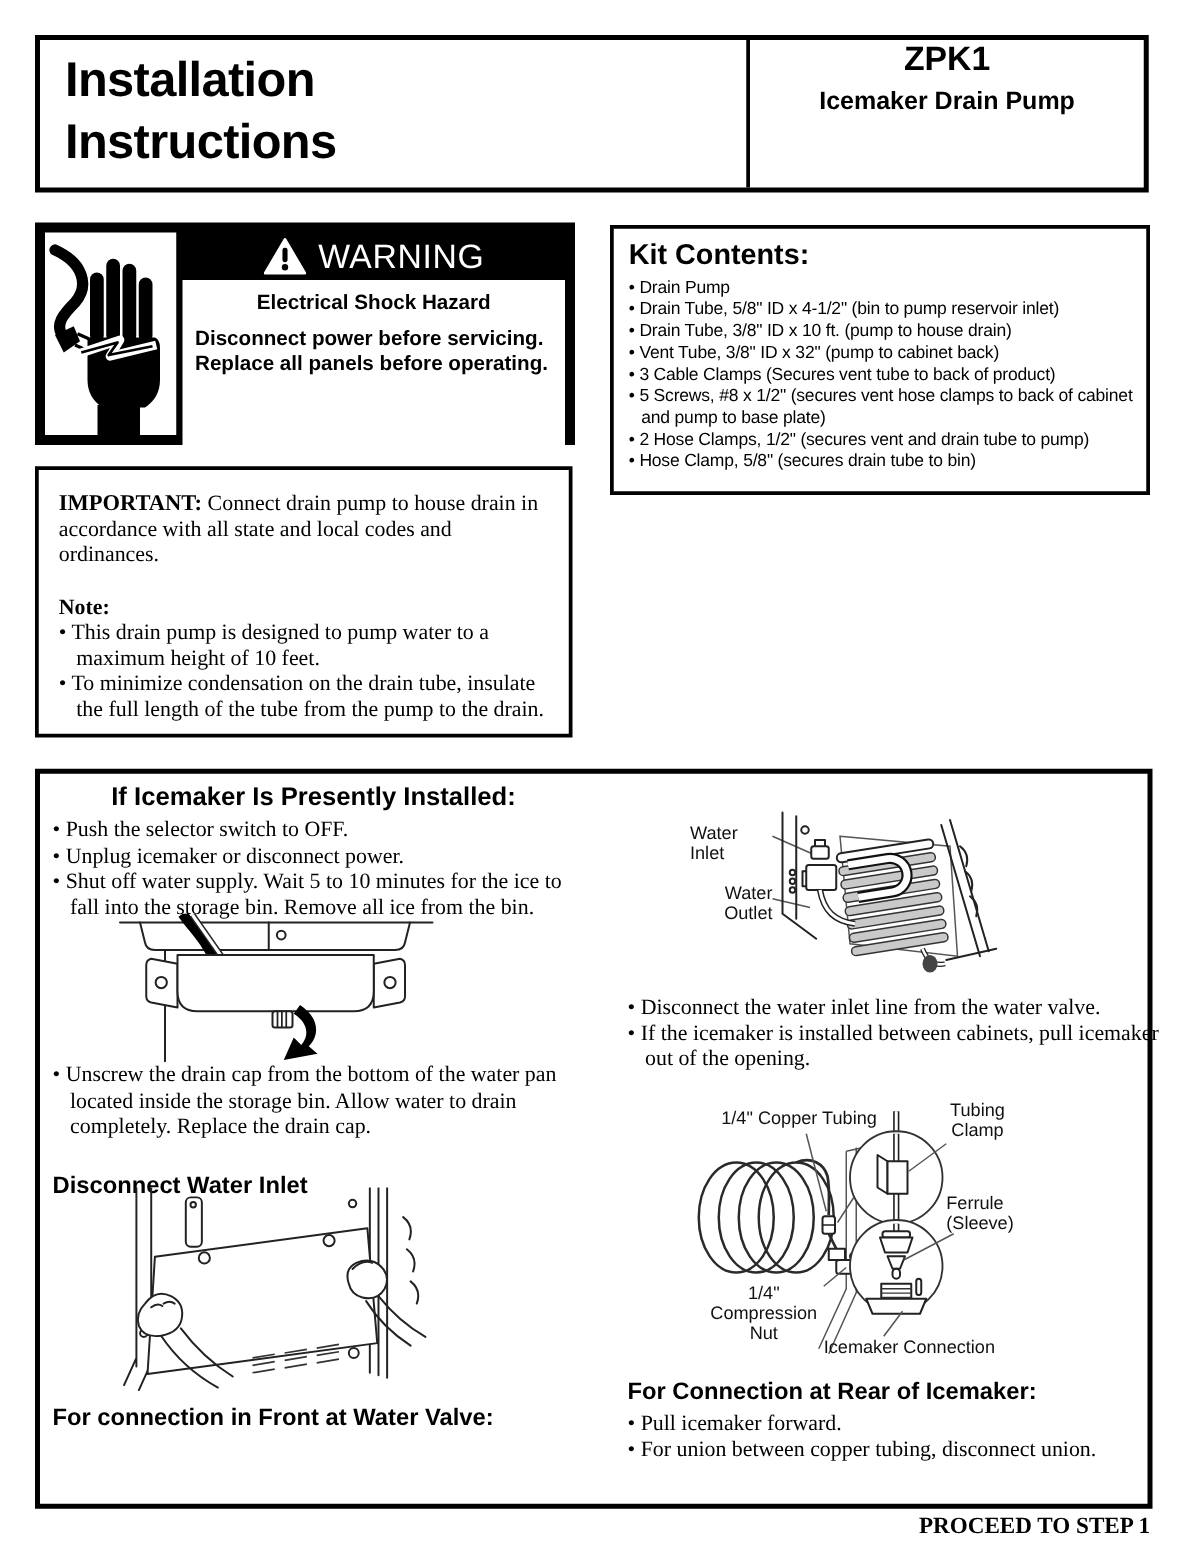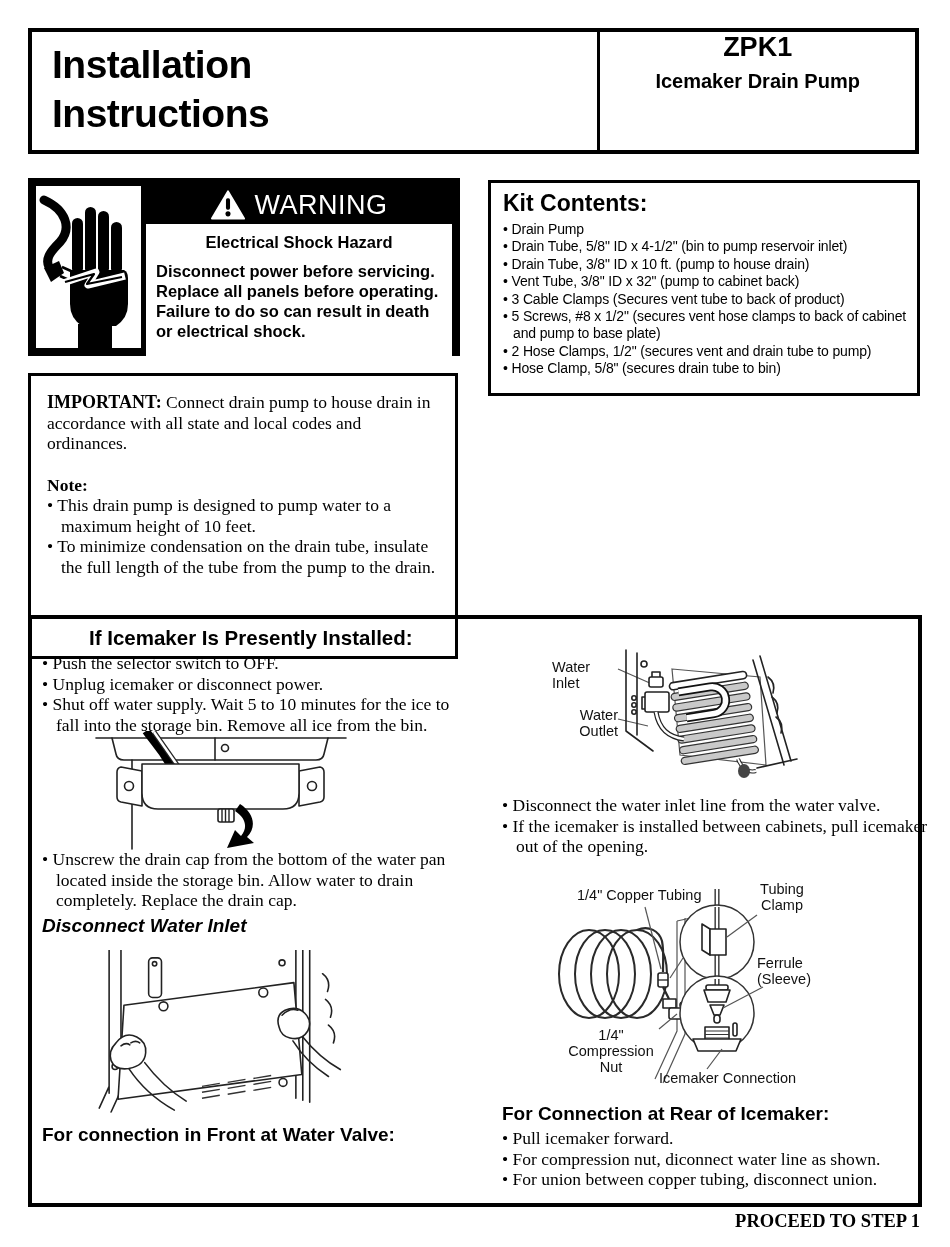--- a/index.html
+++ b/index.html
@@ -21,21 +21,21 @@
   #warn-text-panel{left:118px;top:46px;width:306px;height:144px;background:#fff;box-sizing:border-box;padding:9px 10px 0 10px;}
   #hazard-title{text-align:center;font-weight:bold;font-size:16.5px;margin-bottom:9px;}
   .warn-line{font-weight:bold;font-size:16.5px;line-height:20px;}
   
   #kit-box{left:488px;top:180px;width:426px;height:210px;border:3px solid #000;box-sizing:content-box;padding:0;}
   #kit-inner{padding:5px 10px 0 12px;}
   #kit-title{font-weight:bold;font-size:23px;margin:2px 0 4px 0;}
   .kb{font-size:14px;line-height:17.4px;letter-spacing:-.15px;padding-left:10px;text-indent:-10px;}
   .kb::before{content:"• ";}
   
-  #important-box{left:28px;top:373px;width:430px;height:286px;border:3px solid #000;box-sizing:border-box;
+  #important-box{left:28px;top:373px;width:430px;height:217px;border:3px solid #000;box-sizing:border-box;
                  padding:16px 14px 0 16px;font-family:"Liberation Serif",serif;font-size:17.5px;line-height:20.5px;}
   #important-box b{font-size:18px;}
   .sb{font-family:"Liberation Serif",serif;font-size:17.5px;line-height:20.5px;padding-left:14px;text-indent:-14px;}
   .sb::before{content:"• ";}
   
   #main-box{left:28px;top:615px;width:894px;height:592px;border:4px solid #000;box-sizing:border-box;}
   .h1{font-weight:bold;font-size:20.5px;margin-left:47px;}
   .h2{font-weight:bold;font-size:19px;}
   .ill-label{position:absolute;font-size:14.5px;line-height:16px;color:#111;}
   svg{display:block;}
@@ -81,21 +81,20 @@
         <path d="M50,4 L97,84 H3 Z" fill="#fff" stroke="#fff" stroke-width="6" stroke-linejoin="round"></path>
         <rect x="44" y="24" width="12" height="34" rx="5" fill="#000"></rect>
         <circle cx="50" cy="70" r="7.5" fill="#000"></circle>
       </svg>
       <span id="warn-word">WARNING</span>
     </div>
     <div class="abs" id="warn-text-panel">
       <div id="hazard-title">Electrical Shock Hazard</div>
       <div class="warn-line">Disconnect power before servicing.</div>
       <div class="warn-line">Replace all panels before operating.</div>
-      <div class="warn-line">Failure to do so can result in death or electrical shock.</div>
     </div>
   </div>
 
   <div class="abs" id="kit-box">
     <div id="kit-inner">
       <div id="kit-title">Kit Contents:</div>
       <div class="kb">Drain Pump</div>
       <div class="kb">Drain Tube, 5/8" ID x 4-1/2" (bin to pump reservoir inlet)</div>
       <div class="kb">Drain Tube, 3/8" ID x 10 ft. (pump to house drain)</div>
       <div class="kb">Vent Tube, 3/8" ID x 32" (pump to cabinet back)</div>
@@ -141,21 +140,21 @@
         <g>
           <rect class="wfill" x="124" y="78" width="16" height="13" rx="2"></rect>
           <path d="M128,78 V91 M131.5,78 V91 M135,78 V91" stroke="#222" stroke-width="1.4"></path>
         </g>
         <path d="M146,73 C160,82 163,96 153,106 L160,112 L133,117 L141,99 L147,105 C154,97 152,87 141,80 Z" fill="#000"></path>
       </svg>
     </div>
 
     <div class="abs sb" style="left:10px;top:230px;width:430px;">Unscrew the drain cap from the bottom of the water pan located inside the storage bin. Allow water to drain completely. Replace the drain cap.</div>
 
-    <div class="abs h2" style="left:10px;top:296px;font-style:italic;">Disconnect Water Inlet</div>
+    <div class="abs h2" style="left:10px;top:319px;">Disconnect Water Inlet</div>
 
     <div class="abs" style="left:20px;top:331px;width:300px;height:166px;">
       <svg width="300" height="166" viewBox="0 0 300 168">
         <path class="ln" d="M56,0 V145 M68,0 V142 M56,138 L46,160 M68,142 L58,164"></path>
         <circle class="wfill" cx="62" cy="108" r="3"></circle>
         <circle class="wfill" cx="62" cy="118" r="3"></circle>
         <rect class="wfill" x="96" y="8" width="13" height="40" rx="4"></rect>
         <circle class="wfill" cx="102" cy="14" r="2.2"></circle>
         <path class="ln" d="M245,0 V150 M252,0 V152 M259,0 V154"></path>
         <path class="ln" d="M272,24 q9,7 5,18 M275,50 q9,7 5,18 M278,76 q9,7 5,18"></path>
@@ -271,20 +270,19 @@
       <div class="ill-label" style="left:60px;top:6px;white-space:nowrap;">1/4" Copper Tubing</div>
       <div class="ill-label" style="left:228px;top:0;width:74px;text-align:center;">Tubing Clamp</div>
       <div class="ill-label" style="left:240px;top:74px;width:80px;">Ferrule (Sleeve)</div>
       <div class="ill-label" style="left:40px;top:146px;width:108px;text-align:center;">1/4" Compression Nut</div>
       <div class="ill-label" style="left:142px;top:189px;white-space:nowrap;text-align:right;">Icemaker Connection</div>
     </div>
 
     <div class="abs" style="left:470px;top:484px;width:425px;">
       <div class="h2" style="margin-bottom:3px;">For Connection at Rear of Icemaker:</div>
       <div class="sb">Pull icemaker forward.</div>
-      <div class="sb">For compression nut, diconnect water line as shown.</div>
       <div class="sb">For union between copper tubing, disconnect union.</div>
     </div>
   </div>
 
   <div class="abs" id="proceed">PROCEED TO STEP 1</div>
 
 </div>
 
 </body></html>

